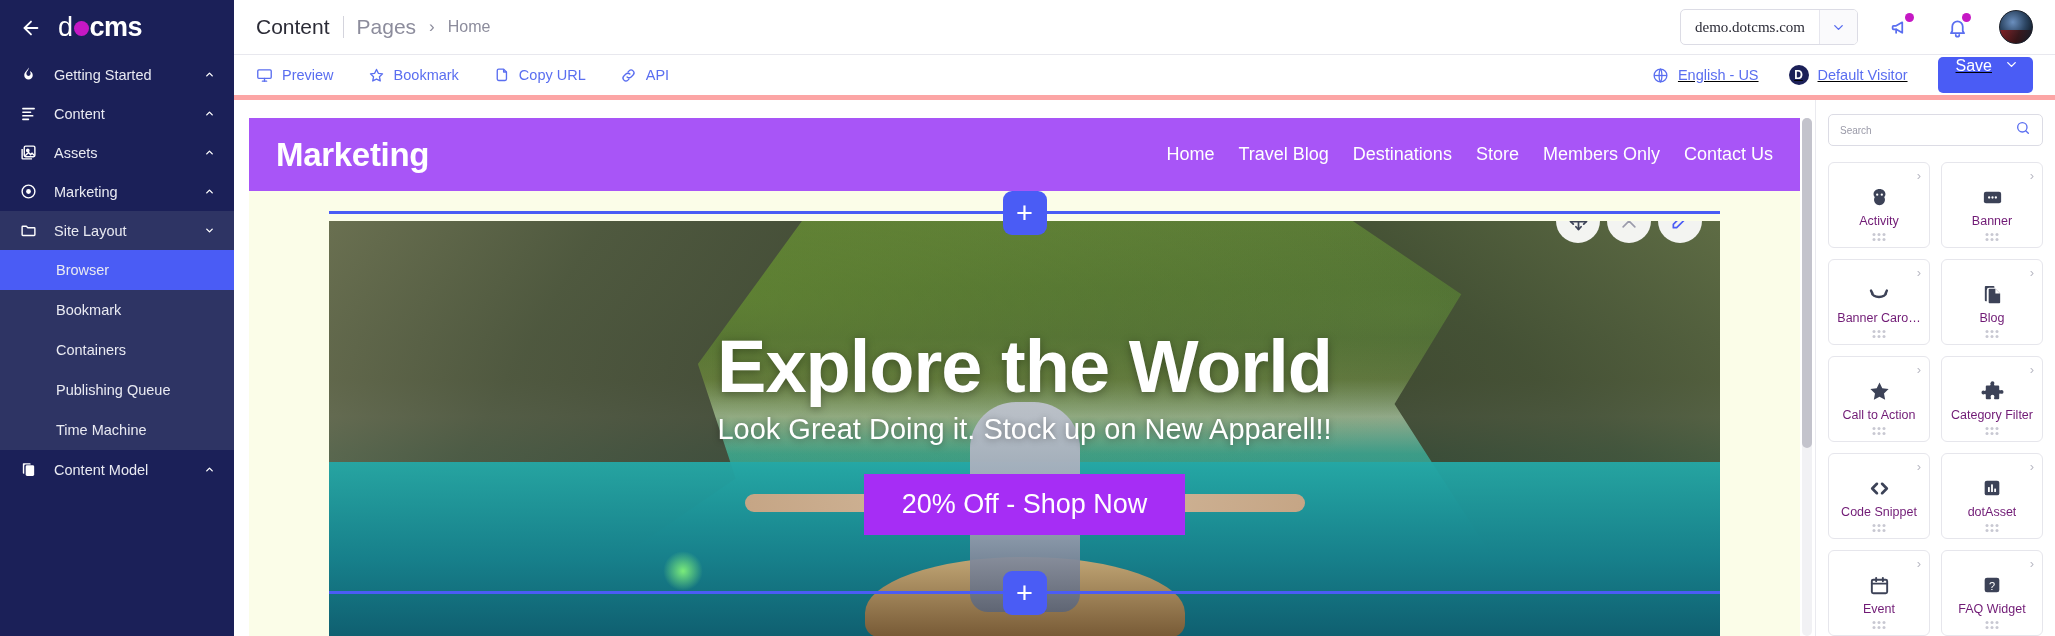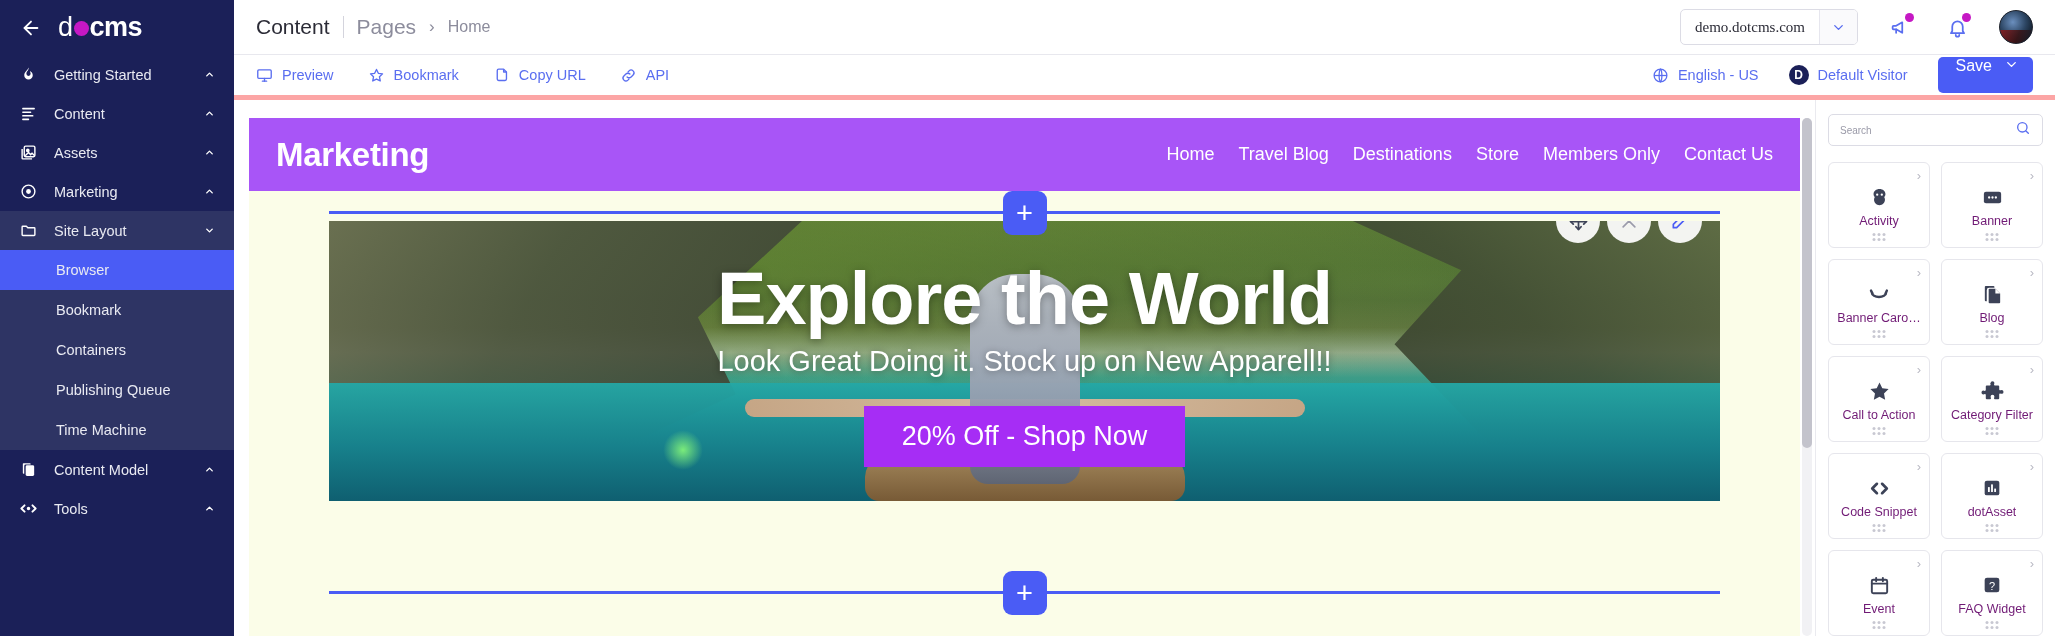--- a/index.html
+++ b/index.html
@@ -81,21 +81,21 @@
   
   .actionbar {
     height: 45px; flex: 0 0 45px; display: flex; align-items: center;
     padding: 0 22px; border-bottom: 5px solid #fca5a5; background: #fff;
   }
   .act {
     display: flex; align-items: center; gap: 9px; margin-right: 34px;
     font-size: 14.5px; color: #5a6ef0; cursor: pointer;
   }
   .act svg { display: block; }
-  .ab-right { margin-left: auto; display: flex; align-items: center; gap: 30px; }
+  .ab-right { margin-left: auto; display: flex; align-items: center; gap: 30px; text-decoration: underline; }
   .ab-right .act { margin-right: 0; }
   .vis-badge {
     width: 20px; height: 20px; border-radius: 50%; background: #1b2058; color: #fff;
     font-size: 12px; font-weight: 700; display: flex; align-items: center; justify-content: center;
   }
   .save-btn {
     display: flex; align-items: flex-start; gap: 12px; height: 36px; padding: 0 14px 0 18px;
     background: #4a5cf5; color: #fff; border-radius: 5px; font-size: 16px; cursor: pointer;
   }
 
@@ -108,21 +108,21 @@
   .site-header {
     height: 73px; background: #a855f7; display: flex; align-items: center;
     padding: 0 27px; color: #fff;
   }
   .site-logo { font-size: 33px; font-weight: 700; letter-spacing: -0.3px; }
   .site-nav { margin-left: auto; display: flex; gap: 24px; font-size: 18px; }
   .site-nav span { cursor: pointer; white-space: nowrap; }
 
   .hero-zone { position: relative; padding: 8px 0 0 0; }
   .hero {
-    position: relative; margin: 22px 80px 0 80px; height: 280px; overflow: hidden;
+    position: relative; margin: 22px 80px 0 80px; height: 416px; overflow: hidden;
     background:
       radial-gradient(ellipse at 28% 18%, rgba(120,160,60,.55) 0%, rgba(0,0,0,0) 55%),
       radial-gradient(ellipse at 78% 22%, rgba(110,150,70,.5) 0%, rgba(0,0,0,0) 55%),
       linear-gradient(180deg,
         #4f6a2e 0%, #3c5626 16%, #3a4e2a 28%, #55613a 38%,
         #9fb0a4 47%, #2e9e9a 56%, #1f8f92 68%, #1b7f86 80%, #155f6e 100%);
   }
   .hero .rock-l {
     position: absolute; left: 0; top: 0; width: 34%; height: 86%;
     background: linear-gradient(120deg, #6b6f53 0%, #4e5640 40%, #3b4233 100%);
@@ -355,35 +355,20 @@
           </svg>
       </span>
       <span class="sb-label">Content Model</span>
       <span class="sb-caret">
         <svg width="11" height="11" viewBox="0 0 24 24" fill="none" stroke="#fff" stroke-width="3" stroke-linecap="round" stroke-linejoin="round">
             <path d="M18 15l-6-6-6 6"></path>
           </svg>
       </span>
     </div>
 
-    <div class="sb-item">
-      <span class="sb-ico">
-        <svg width="19" height="19" viewBox="0 0 24 24" fill="none" stroke="#fff" stroke-width="2.4" stroke-linecap="round" stroke-linejoin="round">
-            <path d="M7 8l-4 4 4 4"></path>
-            <path d="M17 8l4 4-4 4"></path>
-            <circle cx="12" cy="12" r="1" fill="#fff"></circle>
-          </svg>
-      </span>
-      <span class="sb-label">Tools</span>
-      <span class="sb-caret">
-        <svg width="11" height="11" viewBox="0 0 24 24" fill="none" stroke="#fff" stroke-width="3" stroke-linecap="round" stroke-linejoin="round">
-            <path d="M18 15l-6-6-6 6"></path>
-          </svg>
-      </span>
-    </div>
   </nav>
 
   <div class="main">
 
     <div class="topbar">
       <div class="crumbs">
         <span class="crumb-main">Content</span>
         <span class="crumb-div"></span>
         <span class="crumb-sec">Pages</span>
         <span class="crumb-chev">›</span>

